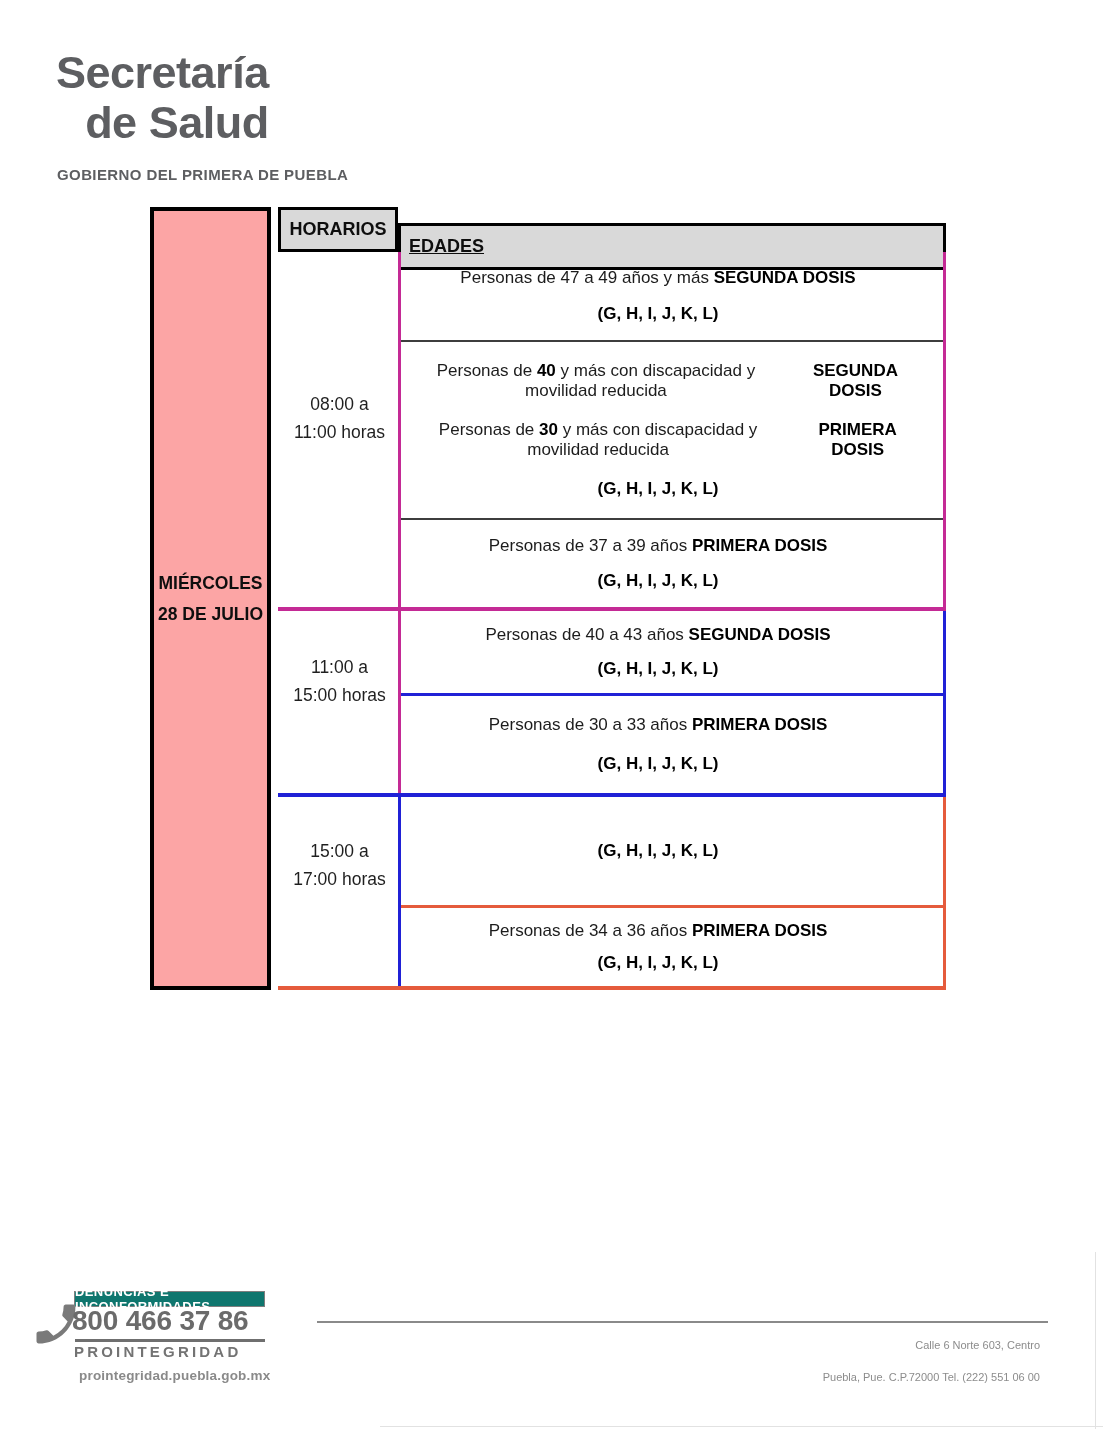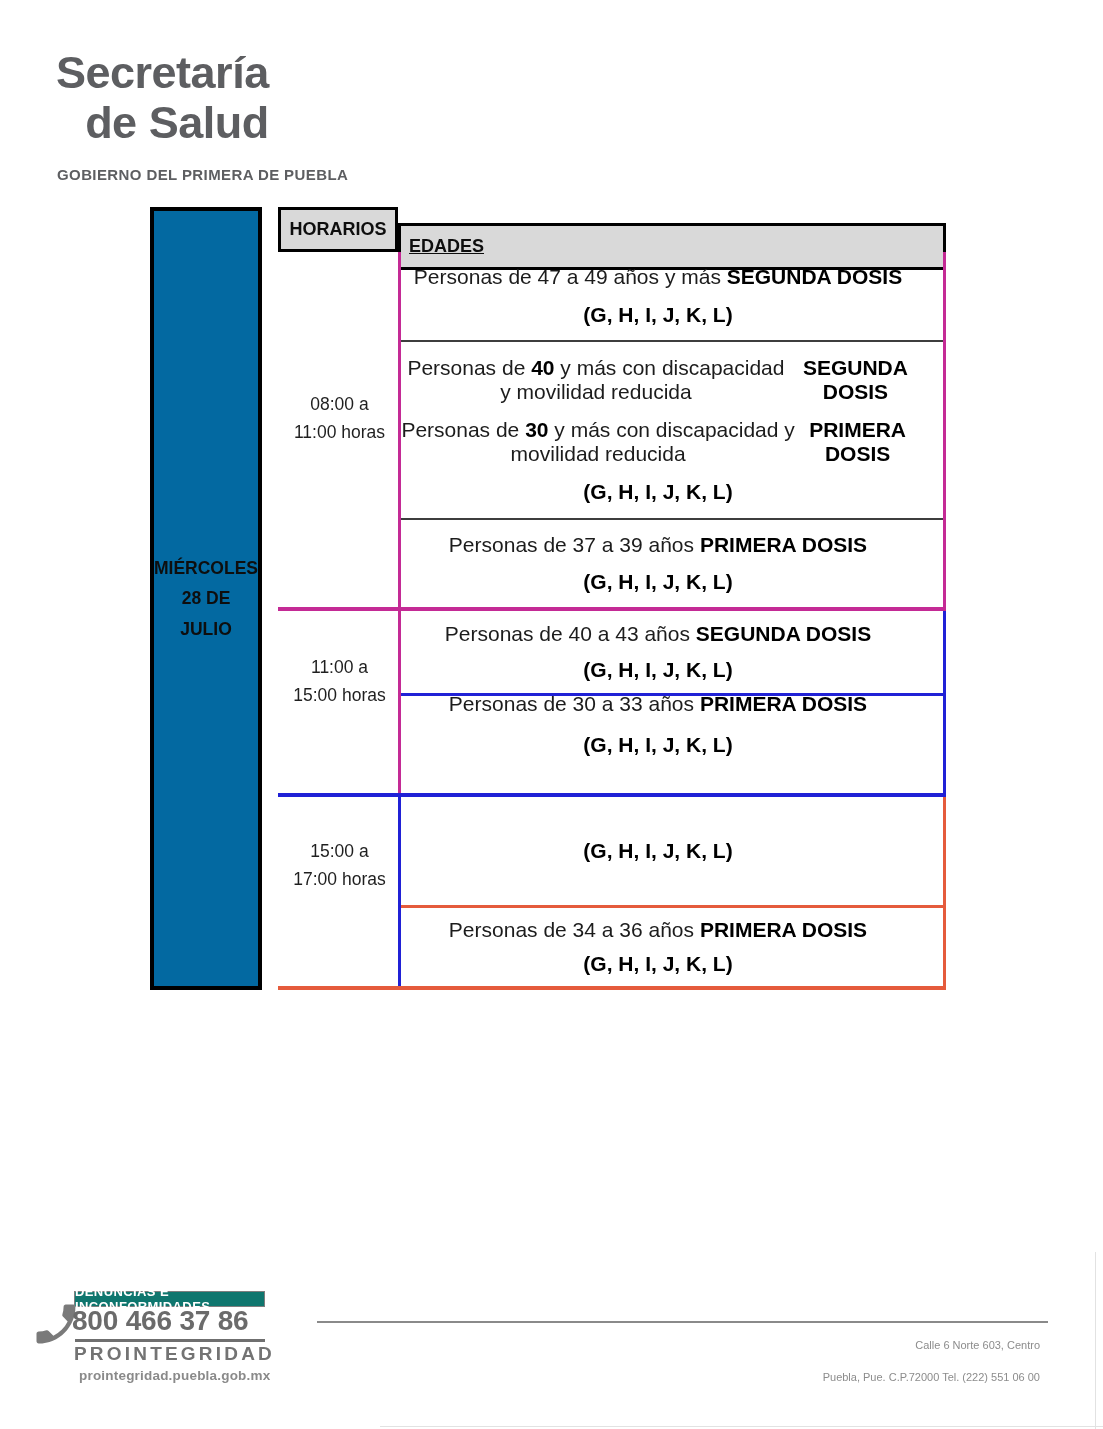--- a/index.html
+++ b/index.html
@@ -9,21 +9,21 @@
   }
   .abs{position:absolute;box-sizing:border-box;}
 
   
   .logo-title{left:56px;top:48px;font-size:45px;font-weight:bold;color:#5d5e61;
     line-height:1.11;letter-spacing:-0.5px;text-align:right;}
   .logo-sub{left:57px;top:166px;font-size:15px;font-weight:bold;color:#5d5e61;letter-spacing:0.4px;}
 
   
   .tbl{left:150px;top:207px;width:796px;height:783px;}
-  .day-cell{left:0;top:0;width:112px;height:783px;background:#0369a1;border:4px solid #000;
+  .day-cell{left:0;top:0;width:121px;height:783px;background:#fca5a5;border:4px solid #000;
     display:flex;flex-direction:column;align-items:center;justify-content:center;
     font-size:17.5px;font-weight:bold;color:#0e0e0e;line-height:1.75;text-align:center;}
   .hdr{background:#D9D9D9;border:3px solid #000;font-weight:bold;font-size:18px;color:#0e0e0e;
     display:flex;align-items:center;}
   .hdr-hor{left:128px;top:0;width:120px;height:45px;justify-content:center;}
   .hdr-eda{left:248px;top:16px;width:548px;height:47px;padding-left:8px;text-decoration:underline;}
 
   
   .v-mag{left:248px;top:45px;width:3px;height:541px;background:#C42A95;}
   .v-blu{left:248px;top:586px;width:3px;height:197px;background:#2021D6;}
@@ -40,40 +40,40 @@
 
   
   .time{left:131px;width:117px;display:flex;flex-direction:column;align-items:center;
     justify-content:center;font-size:17.5px;color:#1f1f1f;line-height:1.6;text-align:center;}
   .time1{top:48px;height:349px;padding-bottom:24px;}
   .time2{top:404px;height:180px;padding-bottom:40px;}
   .time3{top:590px;height:187px;padding-bottom:52px;}
 
   
   .blk{left:251px;width:514px;display:flex;flex-direction:column;justify-content:space-evenly;
-    text-align:center;font-size:21px;color:#1c1c1c;}
+    text-align:center;font-size:17px;color:#1c1c1c;}
   .blk b{color:#000;}
   .blk1{top:45px;height:88px;}
   .blk2{top:135px;height:176px;}
   .blk3{top:313px;height:87px;border-radius:11px;}
   .blk4{top:404px;height:82px;}
-  .blk5{top:469px;height:97px;}
+  .blk5{top:489px;height:97px;}
   .blk6{top:590px;height:108px;}
   .blk7{top:701px;height:78px;}
   .pair{display:flex;flex-direction:row;gap:5px;}
 
   
   .phone-ic{left:30px;top:1298px;width:52px;height:52px;}
   .badge{left:74px;top:1291px;width:191px;height:16px;background:#0f766e;border:1px solid #7e7e7e;
     color:#ffffff;font-size:13px;font-weight:bold;display:flex;align-items:center;
     justify-content:center;letter-spacing:0.4px;}
   .hotline{left:72px;top:1305px;font-size:28px;font-weight:bold;color:#6b6b6b;
     letter-spacing:-0.2px;white-space:nowrap;}
   .foot-div{left:75px;top:1339px;width:190px;height:2.5px;background:#6f6f6f;}
-  .brand{left:74px;top:1343px;font-size:19px;font-weight:bold;color:#737373;letter-spacing:3.2px;}
+  .brand{left:74px;top:1343px;font-size:15px;font-weight:bold;color:#737373;letter-spacing:3.2px;}
   .url{left:79px;top:1368px;font-size:13.5px;font-weight:bold;color:#8a8a8a;letter-spacing:0.2px;}
   .rule-right{left:317px;top:1321px;width:731px;height:2px;background:#8a8a8a;}
   .addr{width:450px;text-align:right;font-size:11px;color:#8c8c8c;}
   .addr1{left:590px;top:1339px;}
   .addr2{left:590px;top:1371px;}
 
   
   .page-edge-r{left:1095px;top:1252px;width:1px;height:177px;background:#e2e2e2;}
   .page-edge-b{left:380px;top:1426px;width:723px;height:1px;background:#e2e2e2;}
 </style>

